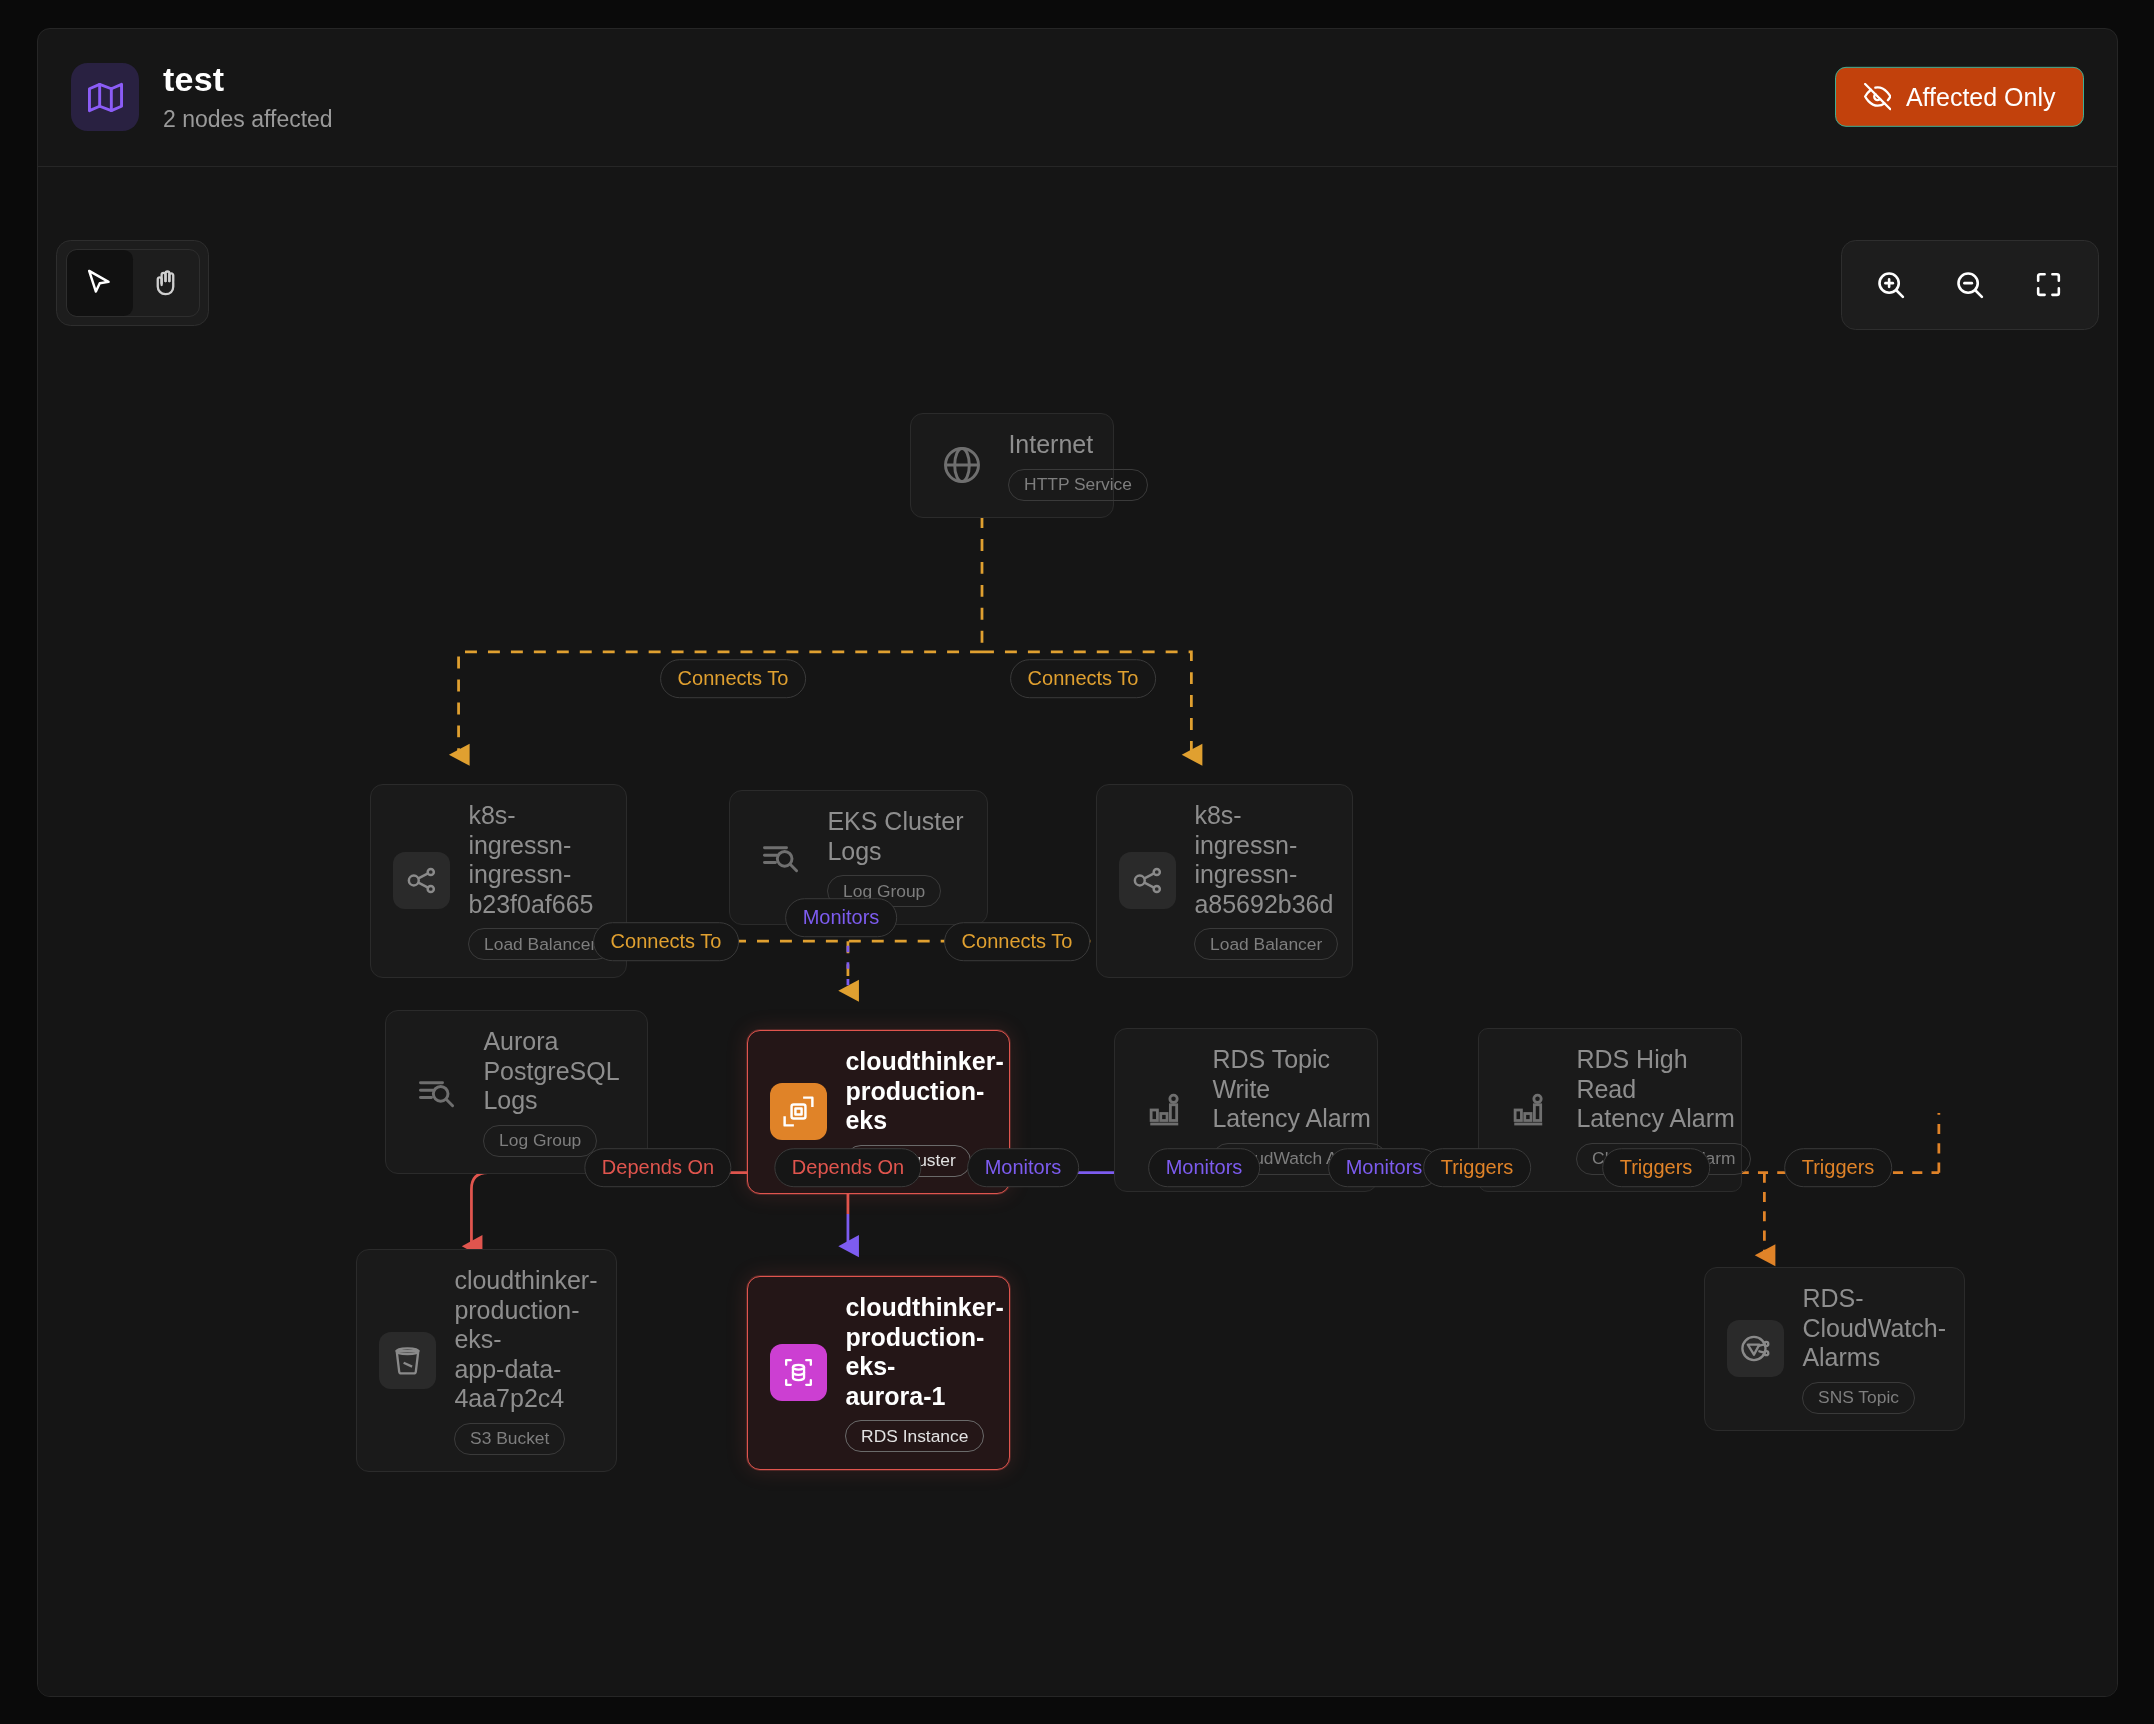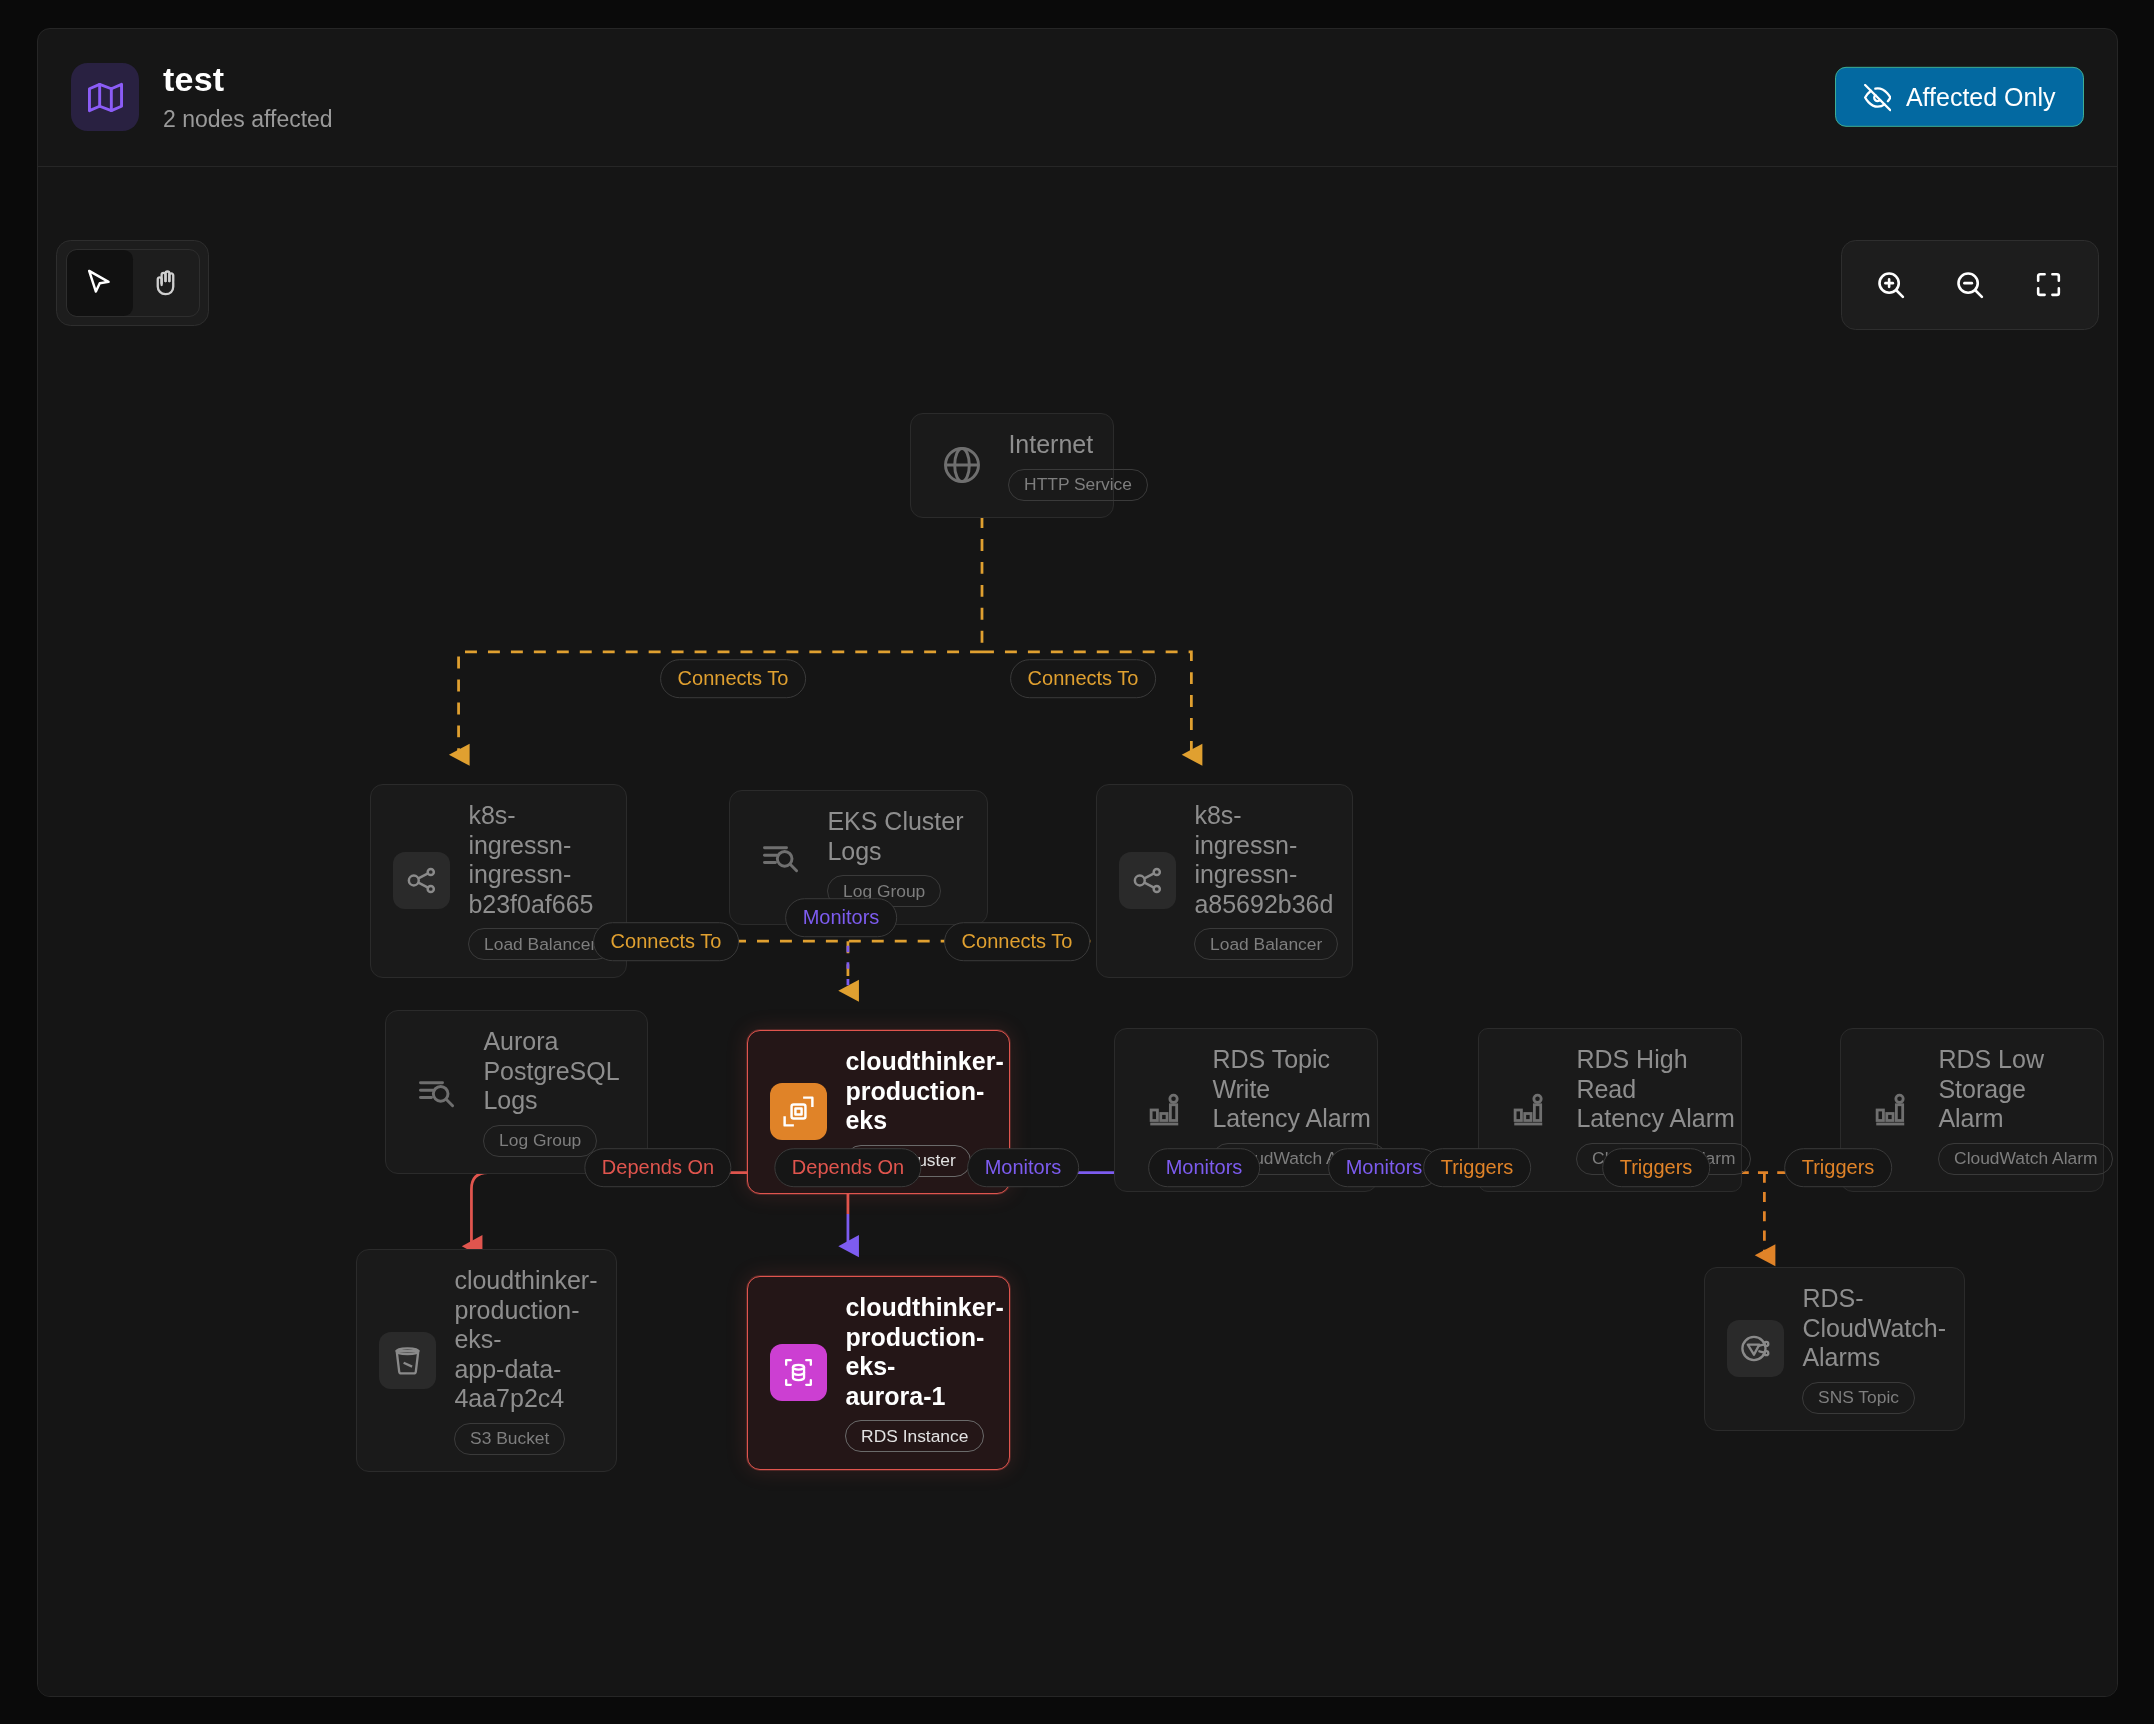--- a/index.html
+++ b/index.html
@@ -38,25 +38,25 @@
   .hdr-title {
     font-size: 34px; font-weight: bold; color: #ffffff;
     letter-spacing: 0.2px; line-height: 1.1;
   }
   .hdr-sub {
     font-size: 23px; color: #9a9a9a; margin-top: 8.3px;
   }
   .affected-btn {
     position: absolute; right: 33px; top: 50%;
     transform: translateY(-50%);
-    display: flex; align-items: flex-end; gap: 14.7px;
+    display: flex; align-items: center; gap: 14.7px;
     padding: 14.7px 27.5px;
     border: 0.9px solid #3fae93;
     border-radius: 11px;
-    background: #0369a1;
+    background: #c2410c;
     color: #ffffff;
     font-size: 25px;
     cursor: pointer;
   }
 
   
   .canvas {
     position: relative;
     width: 100%;
     height: 1531px;
@@ -411,36 +411,20 @@
             <line x1="3" y1="20" x2="19" y2="20"></line>
           </svg>
         </span>
         <div class="node-body">
           <div class="node-title">RDS High Read
 Latency Alarm</div>
           <div class="node-badge">CloudWatch Alarm</div>
         </div>
       </div>
 
-      <div class="node dim" style="left:1802px; top:861px; width:264px;">
-        <span class="node-icon plain">
-          <svg width="42" height="42" viewBox="0 0 24 24" fill="none" stroke="#6f6f6f" stroke-width="1.6">
-            <rect x="3.5" y="12" width="3.6" height="6"></rect>
-            <rect x="9" y="14" width="3.6" height="4"></rect>
-            <rect x="14.5" y="9" width="3.6" height="9"></rect>
-            <circle cx="16.3" cy="5.6" r="2.1"></circle>
-            <line x1="3" y1="20" x2="19" y2="20"></line>
-          </svg>
-        </span>
-        <div class="node-body">
-          <div class="node-title">RDS Low Storage
-Alarm</div>
-          <div class="node-badge">CloudWatch Alarm</div>
-        </div>
-      </div>
 
       <div class="node dim" style="left:318px; top:1082px; width:261px;">
         <span class="node-icon greyed">
           <svg width="37" height="37" viewBox="0 0 24 24" fill="none" stroke="#8a8a8a" stroke-width="1.5">
             <path d="M5 6h14l-1.6 13.2a1.4 1.4 0 0 1-1.4 1.2H8a1.4 1.4 0 0 1-1.4-1.2Z"></path>
             <ellipse cx="12" cy="6" rx="7" ry="1.9"></ellipse>
             <path d="M9.5 13.5 15 16"></path>
           </svg>
         </span>
         <div class="node-body">

